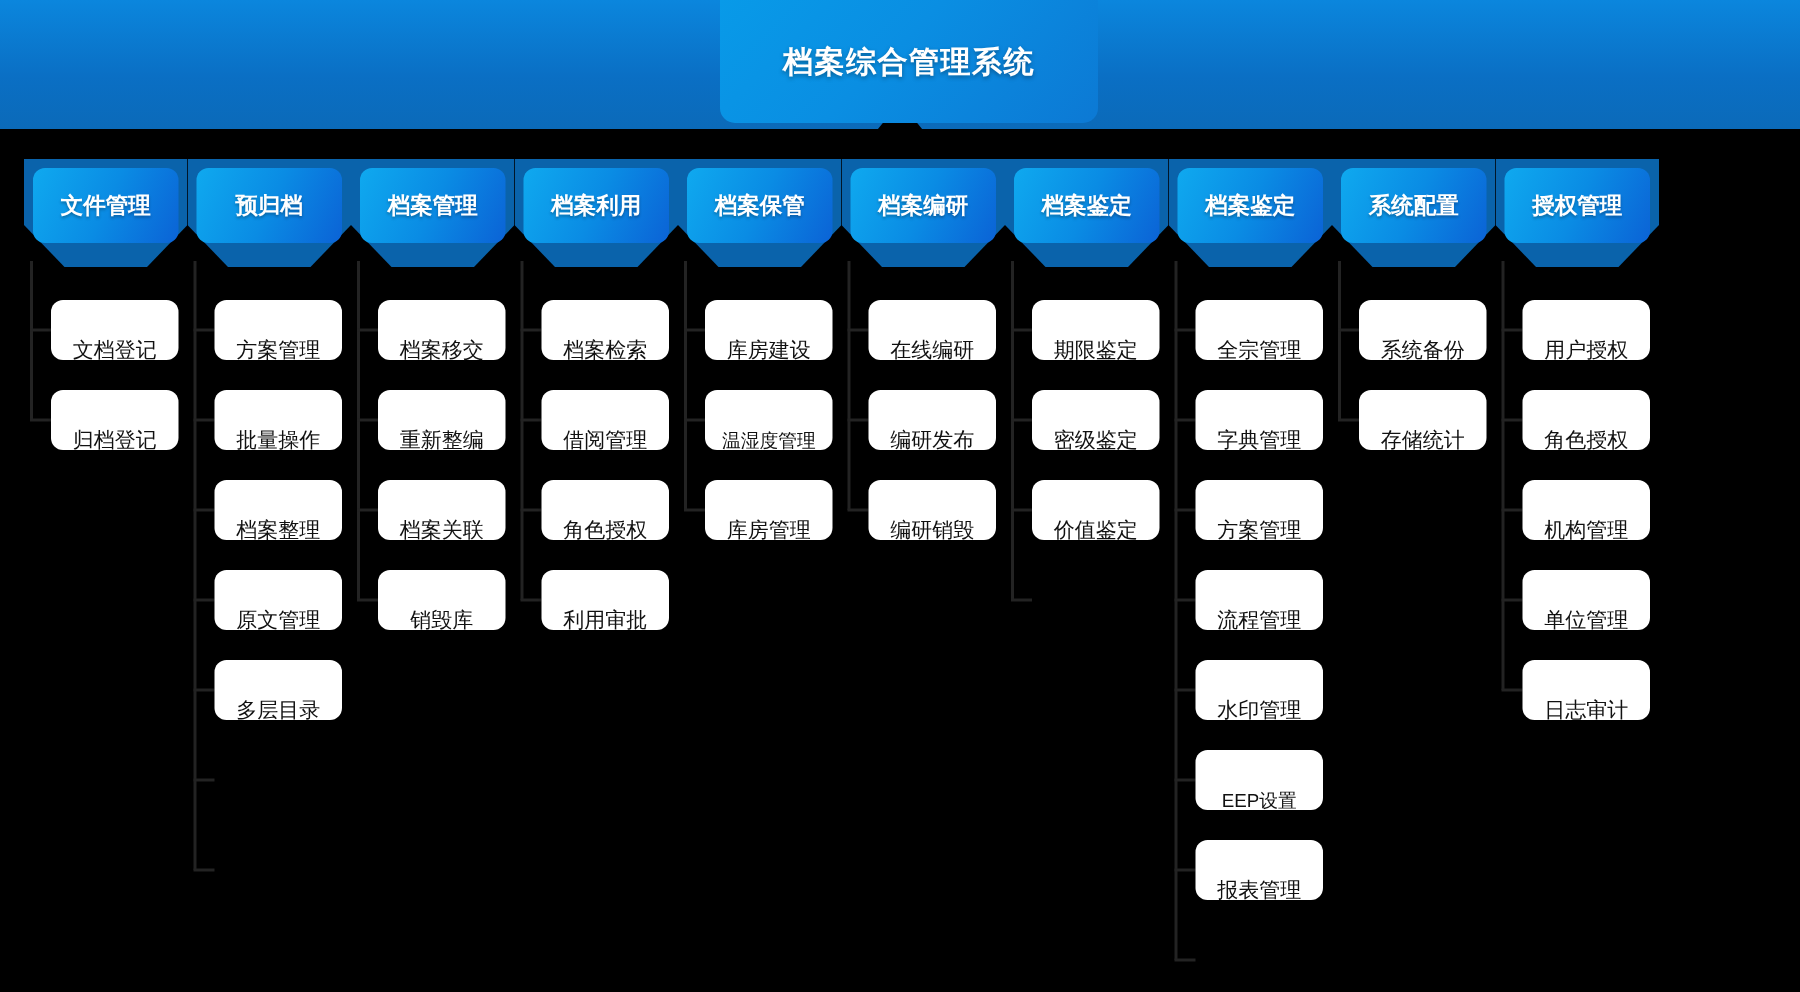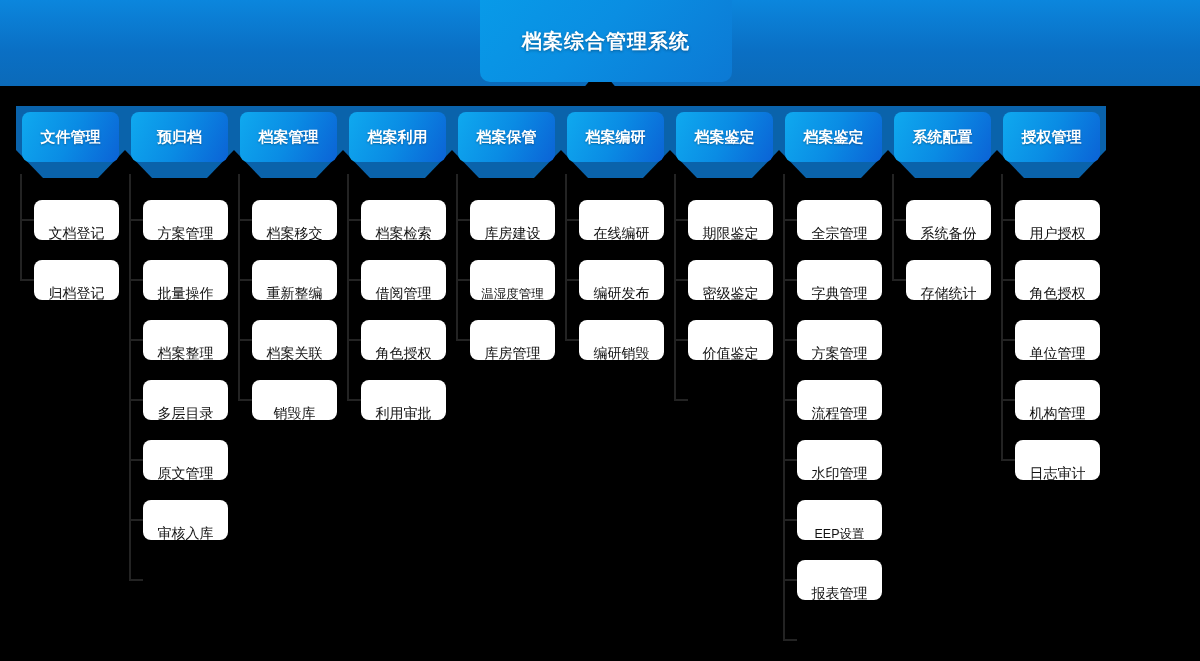--- a/index.html
+++ b/index.html
@@ -133,27 +133,24 @@
         <div class="item">
           <span class="item-label">方案管理</span>
         </div>
         <div class="item">
           <span class="item-label">批量操作</span>
         </div>
         <div class="item">
           <span class="item-label">档案整理</span>
         </div>
         <div class="item">
+          <span class="item-label">原文管理</span>
+        </div>
+        <div class="item">
           <span class="item-label">多层目录</span>
-        </div>
-        <div class="item">
-          <span class="item-label">原文管理</span>
-        </div>
-        <div class="item">
-          <span class="item-label">审核入库</span>
         </div>
       </div>
     </div>
     <div class="col" style="left: 218px;">
       <div class="tab-shadow"></div>
       <div class="tab-plate">
         <span class="tab-label">档案管理</span>
       </div>
       <div class="spine" style="top: 68px; height: 226px;"></div>
       <div class="stub" style="top: 113px;"></div>
@@ -331,23 +328,23 @@
       <div class="stub" style="top: 293px;"></div>
       <div class="stub" style="top: 353px;"></div>
       <div class="items">
         <div class="item">
           <span class="item-label">用户授权</span>
         </div>
         <div class="item">
           <span class="item-label">角色授权</span>
         </div>
         <div class="item">
+          <span class="item-label">机构管理</span>
+        </div>
+        <div class="item">
           <span class="item-label">单位管理</span>
         </div>
         <div class="item">
-          <span class="item-label">机构管理</span>
-        </div>
-        <div class="item">
           <span class="item-label">日志审计</span>
         </div>
       </div>
     </div>
   </div>
 
 </body></html>

